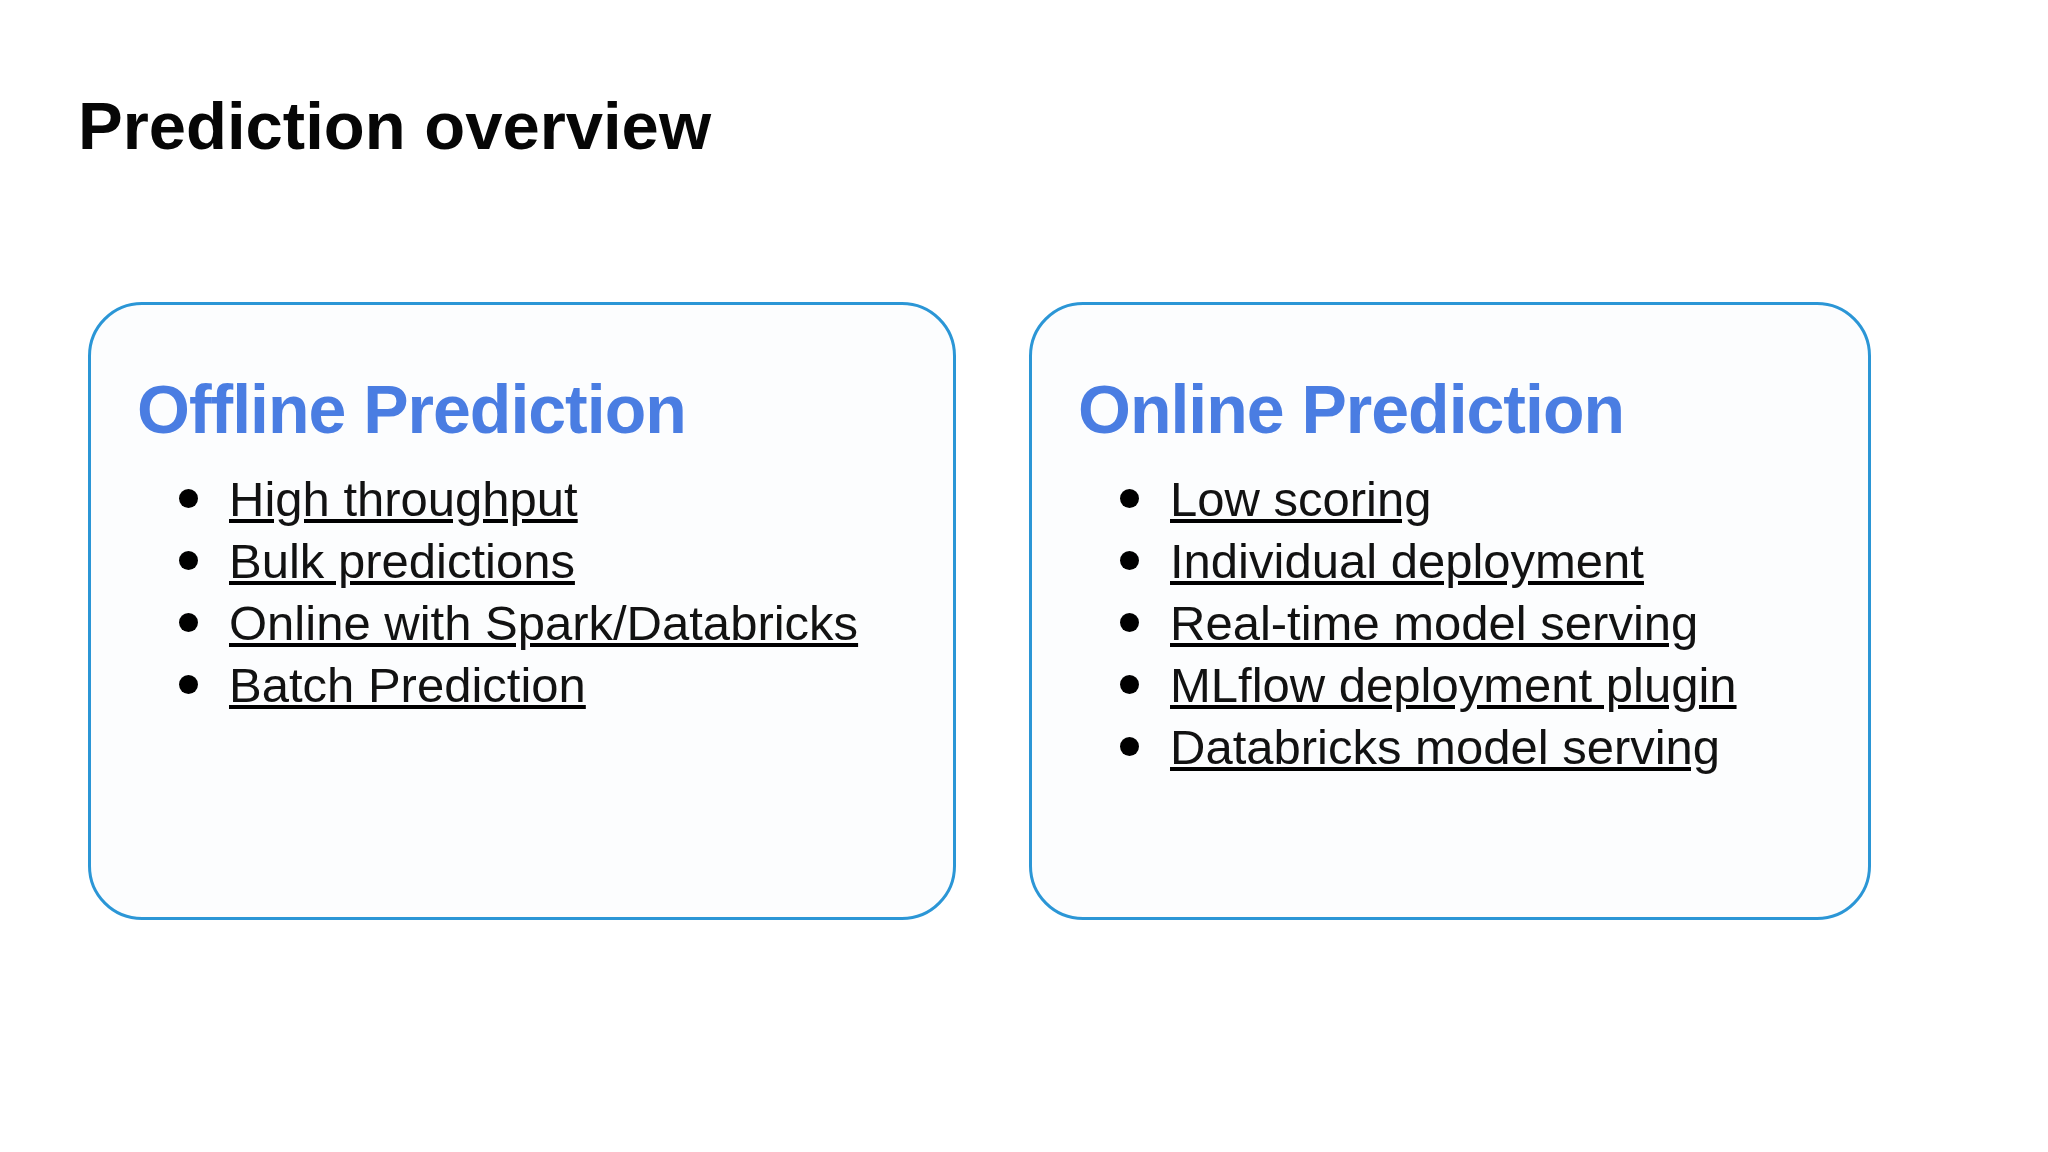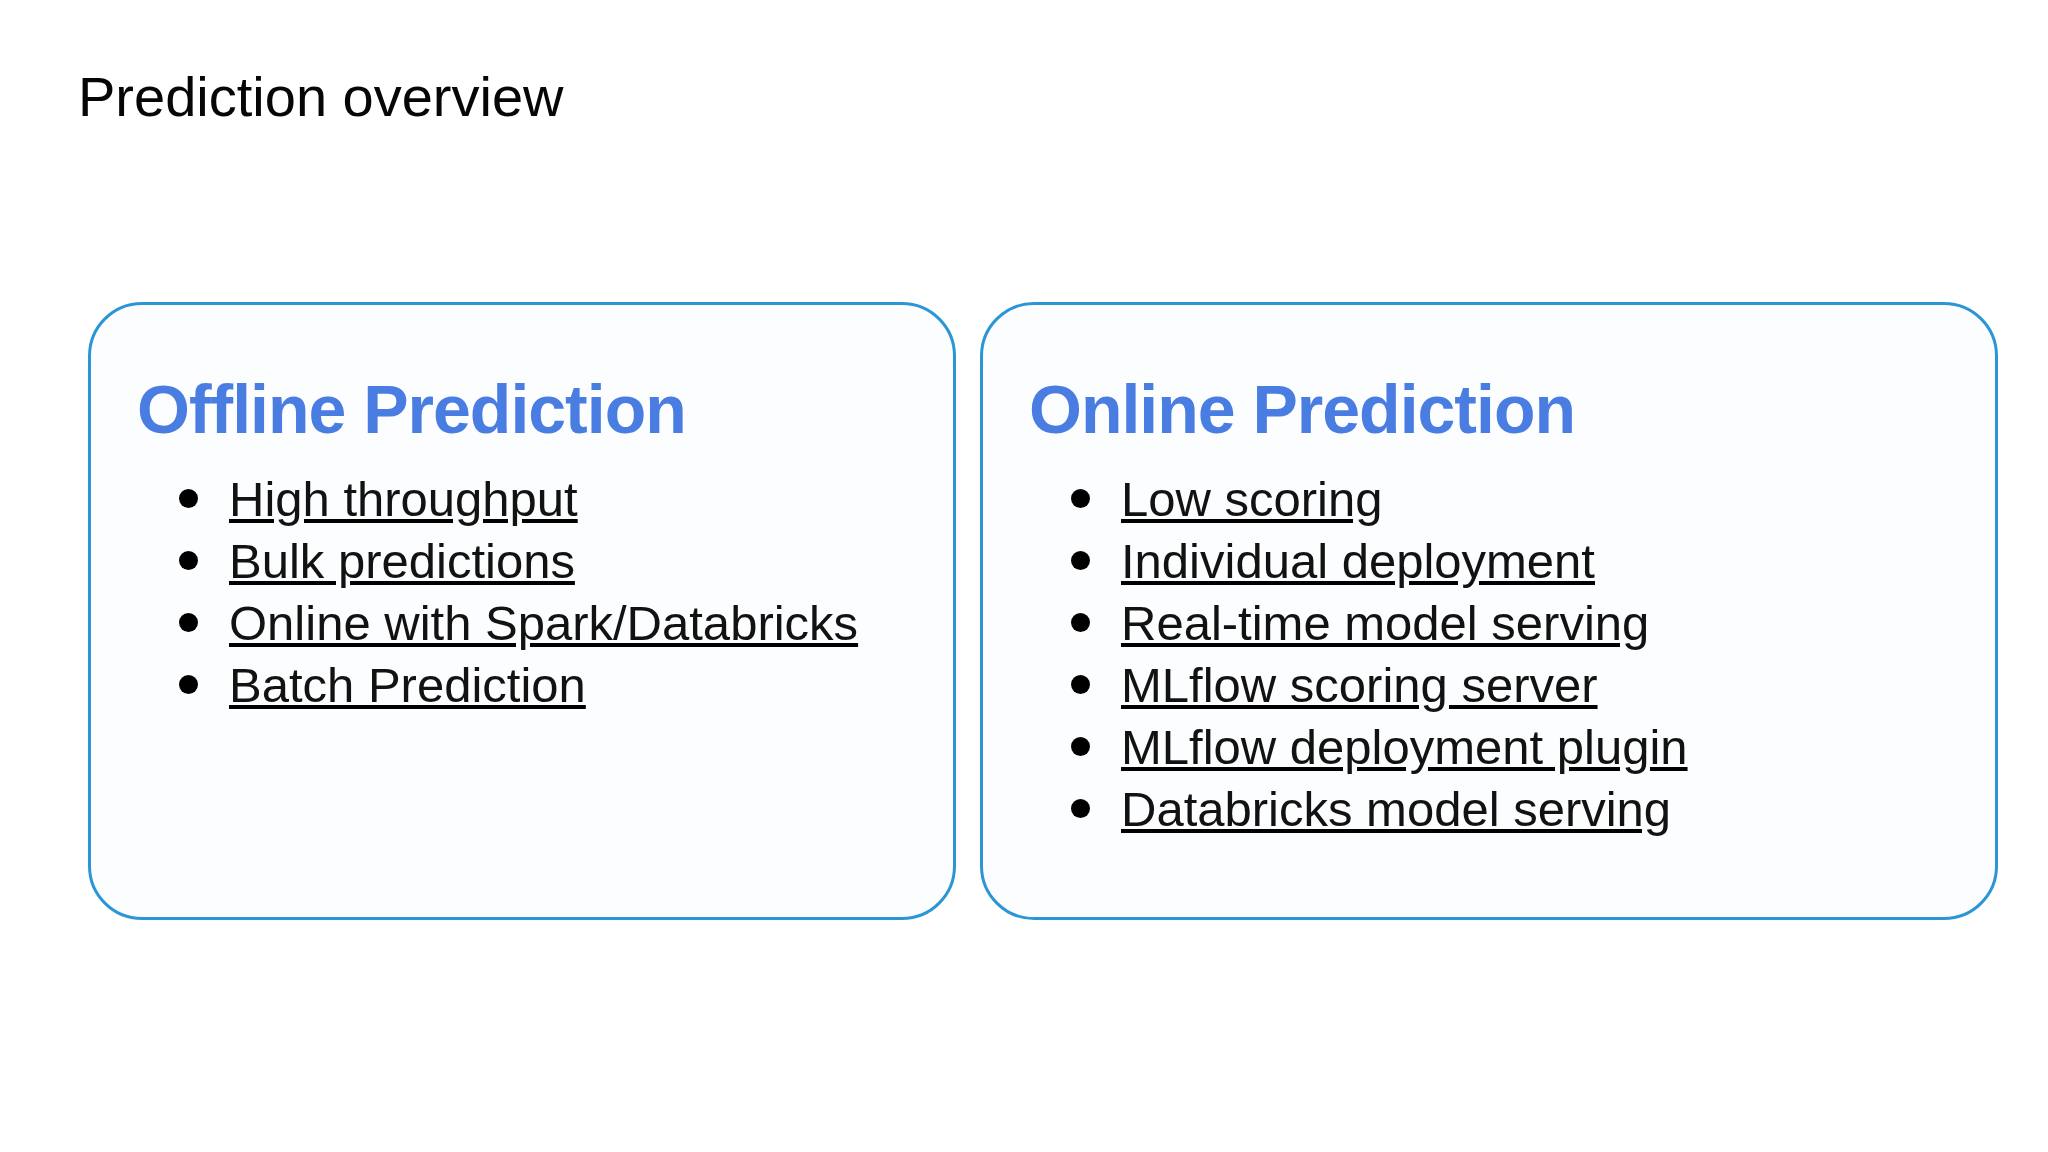--- a/index.html
+++ b/index.html
@@ -20,43 +20,43 @@
   }
   .slide{
     position:absolute;
     inset:0;
     width:2048px;
     height:1152px;
   }
   .slide-title{
     position:absolute;
     left:78px;
-    top:69px;
-    font-size:56px;
-    font-weight:400;
+    top:92px;
+    font-size:67px;
+    font-weight:700;
     line-height:1;
     letter-spacing:0px;
     color:var(--title-color);
     white-space:nowrap;
   }
   .card{
     position:absolute;
     top:302px;
     height:618px;
     background:var(--card-bg);
     border:3px solid var(--accent-border);
     border-radius:54px;
   }
   .card-left{
     left:88px;
     width:868px;
   }
   .card-right{
-    left:980px;
-    width:1018px;
+    left:1029px;
+    width:842px;
   }
   .card h2{
     margin:70px 0 0 46px;
     font-size:68px;
     line-height:1;
     font-weight:700;
     letter-spacing:-1px;
     color:var(--accent-heading);
     white-space:nowrap;
   }
@@ -103,19 +103,18 @@
         <li>Batch Prediction</li>
       </ul>
   </section>
 
   <section class="card card-right">
     <h2>Online Prediction</h2>
     <ul>
         <li>Low scoring</li>
         <li>Individual deployment</li>
         <li>Real-time model serving</li>
-        <li>MLflow scoring server</li>
         <li>MLflow deployment plugin</li>
         <li>Databricks model serving</li>
       </ul>
   </section>
 
 </main>
 
 </body></html>

